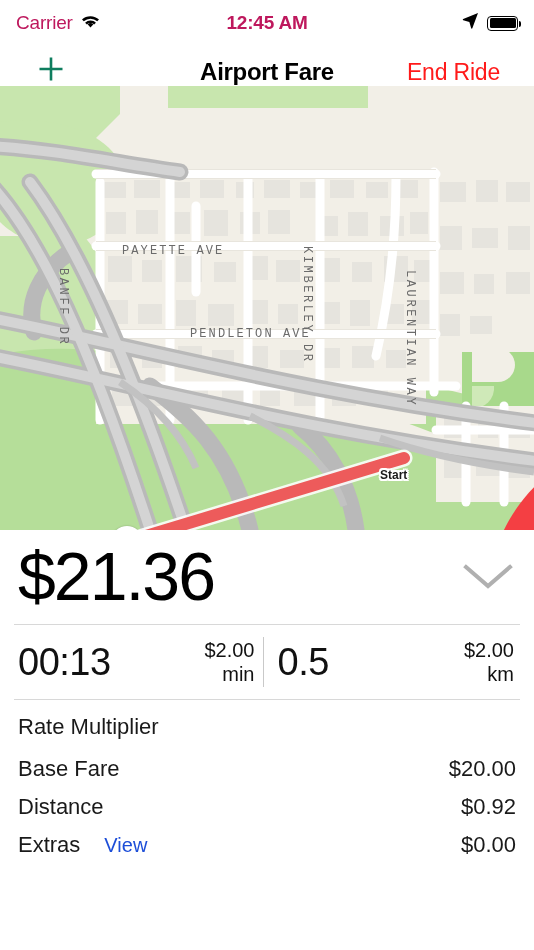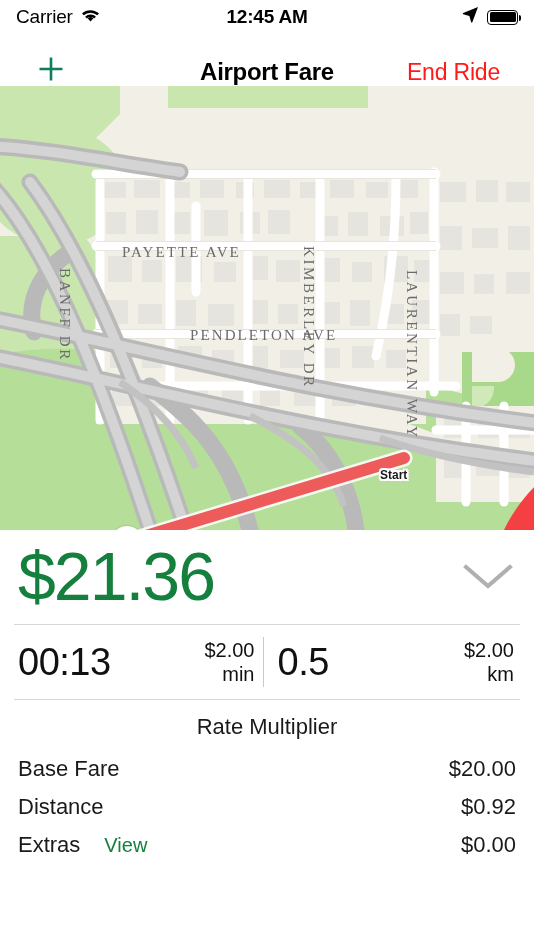--- a/index.html
+++ b/index.html
@@ -7,22 +7,22 @@
   body {
     font-family:"Liberation Sans", sans-serif;
     background:#ffffff;
     overflow:hidden;
     -webkit-font-smoothing:antialiased;
   }
   .phone { position:relative; width:534px; height:950px; background:#fff; }
 
   
   .statusbar {
-    height:34px; display:flex; align-items:center;
-    padding:0 16px; font-size:19px; color:#000000;
+    height:34px; display:flex; align-items:flex-end;
+    padding:0 16px; font-size:19px; color:#be185d;
     position:relative;
   }
   .sb-left { display:flex; align-items:center; gap:7px; }
   .sb-carrier { font-size:19px; letter-spacing:-0.2px; }
   .sb-time {
     position:absolute; left:0; right:0; text-align:center;
     font-size:19px; font-weight:600; letter-spacing:-0.2px;
     pointer-events:none;
   }
   .sb-right { margin-left:auto; display:flex; align-items:center; gap:8px; z-index:2; }
@@ -51,22 +51,22 @@
     margin-left:auto; font-size:23px; letter-spacing:-0.2px; cursor:pointer;
   }
 
   
   .map {
     position:relative; width:534px; height:444px;
     background:#f2efe7; overflow:hidden;
   }
   .map svg { display:block; width:534px; height:444px; }
   .map-label {
-    position:absolute; font-size:15px; letter-spacing:2.1px;
-    color:#6b6b6b; font-family:Liberation Serif, serif;
+    position:absolute; font-size:12px; letter-spacing:2.1px;
+    color:#6b6b6b; font-family:Liberation Mono, monospace;
     white-space:nowrap; pointer-events:none;
   }
   .map-label.vert { writing-mode:vertical-rl; letter-spacing:2.6px; }
   .pin {
     position:absolute; width:38px; height:50px;
   }
   .pin-label {
     position:absolute; font-size:12px; font-weight:bold; color:#1a1a1a;
     text-shadow: -1.6px -1.6px 0 #fff, 1.6px -1.6px 0 #fff, -1.6px 1.6px 0 #fff,
                   1.6px 1.6px 0 #fff, 0 2px 0 #fff, 0 -2px 0 #fff, 2px 0 0 #fff, -2px 0 0 #fff;
@@ -78,42 +78,42 @@
     box-shadow:0 0 2px rgba(0,0,0,.25);
   }
 
   
   .fare-panel { padding:0 14px; background:#fff; }
   .fare-top {
     display:flex; align-items:center; justify-content:space-between;
     padding:12px 4px 14px 4px;
   }
   .fare-amount {
-    font-size:68px; font-weight:300; letter-spacing:-2px; color:#15803d;
+    font-size:68px; font-weight:300; letter-spacing:-2px; color:#000000;
     line-height:1;
   }
   .chevron { width:56px; height:34px; cursor:pointer; display:flex; align-items:center; justify-content:center; }
 
   .hr { height:1px; background:#d8d8d8; }
 
   .metrics { display:flex; height:74px; }
   .metric {
     flex:1; display:flex; align-items:center; justify-content:space-between;
     padding:0 8px 0 4px;
     gap:16px;
   }
   .metric.right { padding:0 6px 0 14px; }
   .metric-main { font-size:38px; font-weight:300; color:#111; letter-spacing:-0.5px; }
   .metric-rate { text-align:right; font-size:20px; color:#111; line-height:1.22; font-weight:400; }
   .metric-rate span { display:block; }
   .metric-div { width:1px; background:#c9c9c9; margin:12px 0; }
 
   
   .mult-row {
-    display:flex; align-items:center; justify-content:center;
+    display:flex; align-items:center; justify-content:flex-start;
     padding:14px 4px 10px 4px;
   }
   .mult-label { font-size:22px; color:#1a1a1a; }
   .mult-badge {
     display:flex; align-items:center; gap:18px;
     border-radius:8px; padding:10px 16px 10px 18px; cursor:pointer;
   }
   .mult-value { color:#fff; font-size:23px; font-weight:bold; letter-spacing:-0.2px; }
 
   .line-row {
@@ -374,20 +374,20 @@
       </div>
       <div class="line-row">
         <span class="line-left">
           <span>Distance</span>
         </span>
         <span class="line-val">$0.92</span>
       </div>
       <div class="line-row">
         <span class="line-left">
           <span>Extras</span>
-          <span class="line-view" style="color:#15803d">View</span>
+          <span class="line-view" style="color:#1d4ed8">View</span>
         </span>
         <span class="line-val">$0.00</span>
       </div>
     </div>
 
   </div>
 </div>
 
 </body></html>

